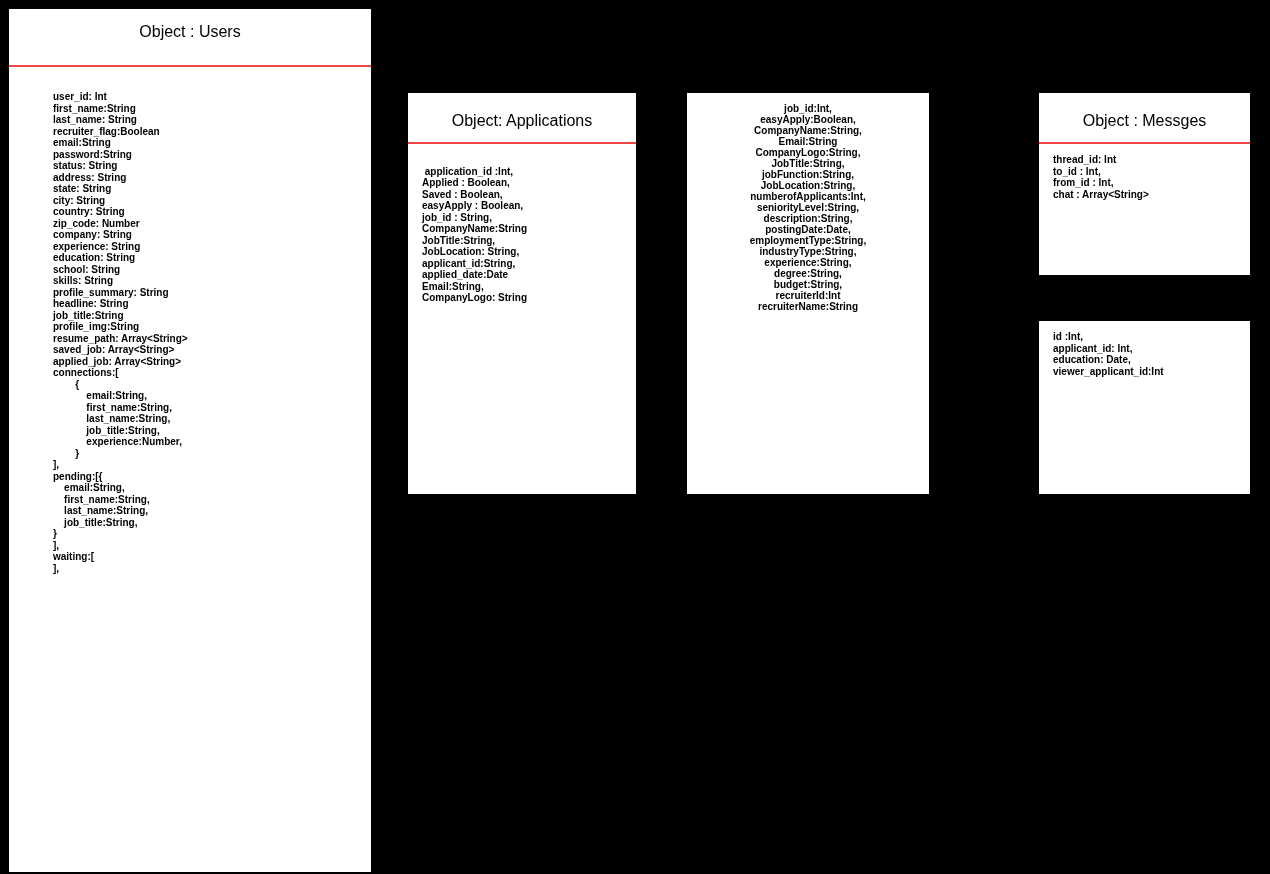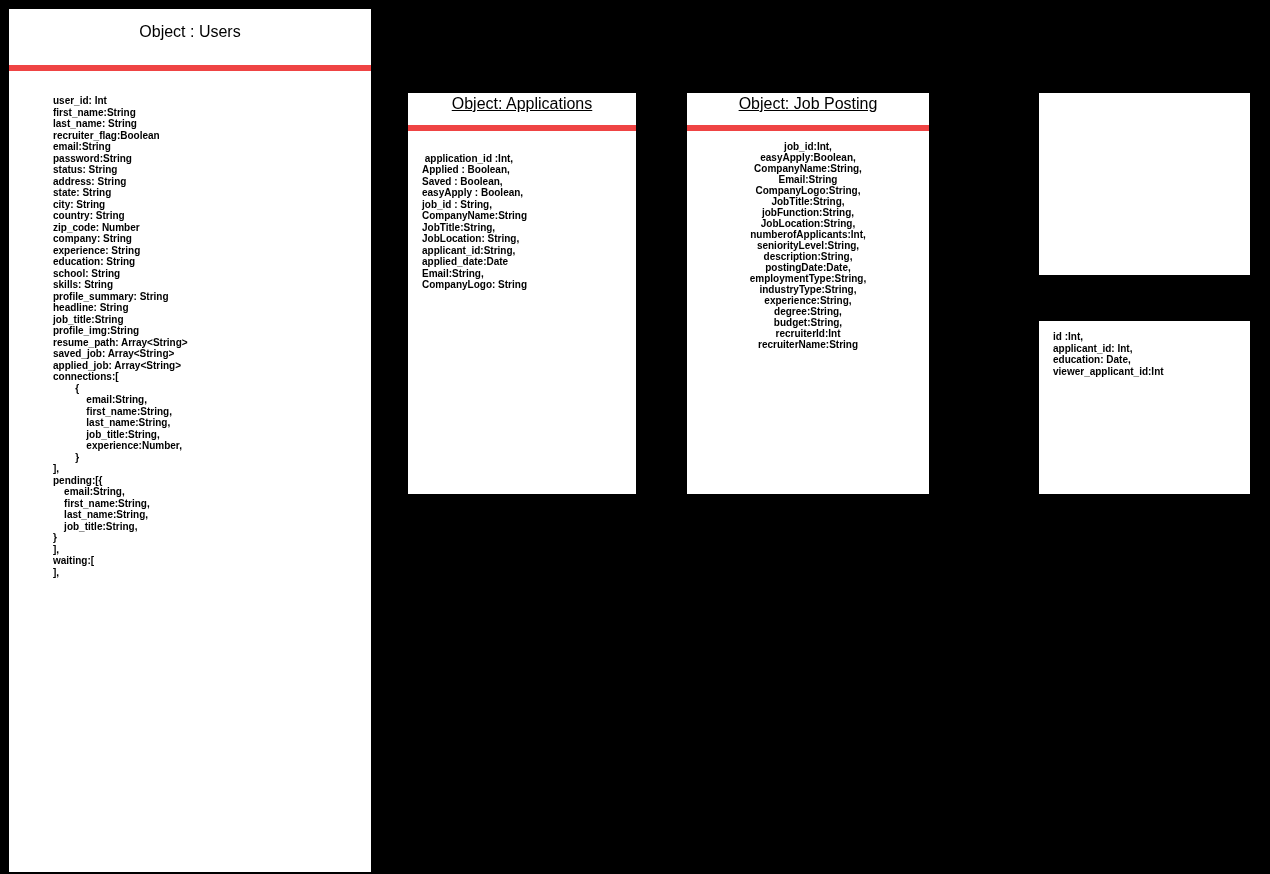--- a/index.html
+++ b/index.html
@@ -12,28 +12,27 @@
     color:#000;
     position:relative;
   }
   .box{
     position:absolute;
     background:#fff;
     border:2px solid #000;
     box-sizing:border-box;
   }
   .box-header{
-    border-bottom:6px solid #ef4444;
+    border-bottom:2px solid #ef4444;
     text-align:center;
     padding:14px 6px 24px 6px;
     font-size:16px;
   }
   .box-header.tight{
-    padding:2px 6px 12px 6px;
-    text-decoration:underline;
+    padding:19px 6px 12px 6px;
   }
   .box-body{
     padding:10px 14px 10px 14px;
     line-height:1.15;
     font-size:10px;
     white-space:pre;
     font-weight:bold;
   }
   .box-body.dense{
     line-height:1.10;
@@ -103,21 +102,20 @@
 CompanyName:String
 JobTitle:String,
 JobLocation: String,
 applicant_id:String,
 applied_date:Date
 Email:String,
 CompanyLogo: String</div>
 </div>
 
 <div class="box" style="left:685px; top:91px; width:246px; height:405px;">
-  <div class="box-header tight">Object: Job Posting</div>
   <div class="box-body dense">job_id:Int,
 easyApply:Boolean,
 CompanyName:String,
 Email:String
 CompanyLogo:String,
 JobTitle:String,
 jobFunction:String,
 JobLocation:String,
 numberofApplicants:Int,
 seniorityLevel:String,
@@ -126,20 +124,25 @@
 employmentType:String,
 industryType:String,
 experience:String,
 degree:String,
 budget:String,
 recruiterId:Int
 recruiterName:String</div>
 </div>
 
 <div class="box" style="left:1037px; top:91px; width:215px; height:186px;">
+  <div class="box-header tight">Object : Messges</div>
+  <div class="box-body">thread_id: Int
+to_id : Int,
+from_id : Int,
+chat : Array&lt;String&gt;</div>
 </div>
 
 <div class="box" style="left:1037px; top:319px; width:215px; height:177px;">
   <div class="box-body">id :Int,
 applicant_id: Int,
 education: Date,
 viewer_applicant_id:Int</div>
 </div>
 
 </body></html>

